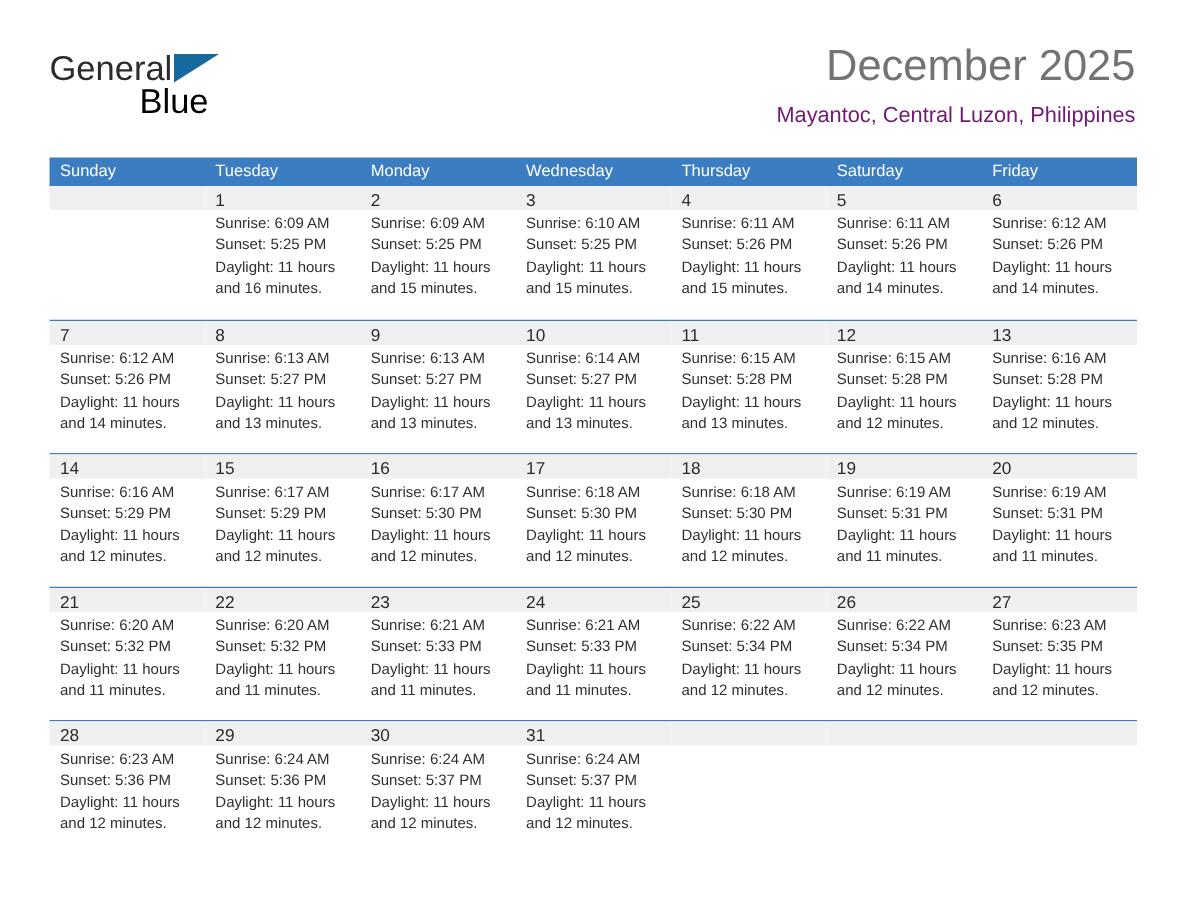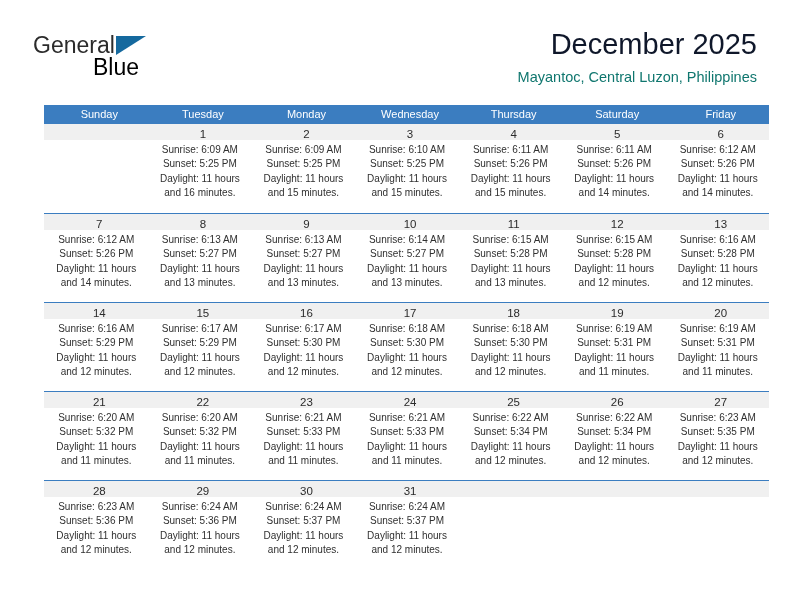--- a/index.html
+++ b/index.html
@@ -62,40 +62,39 @@
   }
 
   .title-block {
     position: absolute;
     right: 0;
     top: 0;
     text-align: right;
   }
   .cal-title {
     font-size: 29px;
-    color: #0f172a;
+    color: #737373;
     line-height: 36px;
     white-space: nowrap;
     font-weight: normal;
   }
   .cal-subtitle {
     font-size: 14.5px;
-    color: #0f766e;
+    color: #701a75;
     line-height: 22px;
     margin-top: 4px;
     white-space: nowrap;
   }
 
   
   .calendar {
     position: absolute;
-    left: 44px;
+    left: 33px;
     top: 105px;
     width: 725px;
-    text-align: center;
   }
   .dow-row {
     display: flex;
     background: #3b7dc0;
     height: 19px;
   }
   .dow {
     flex: 1 1 0;
     color: #ffffff;
     font-size: 11px;

